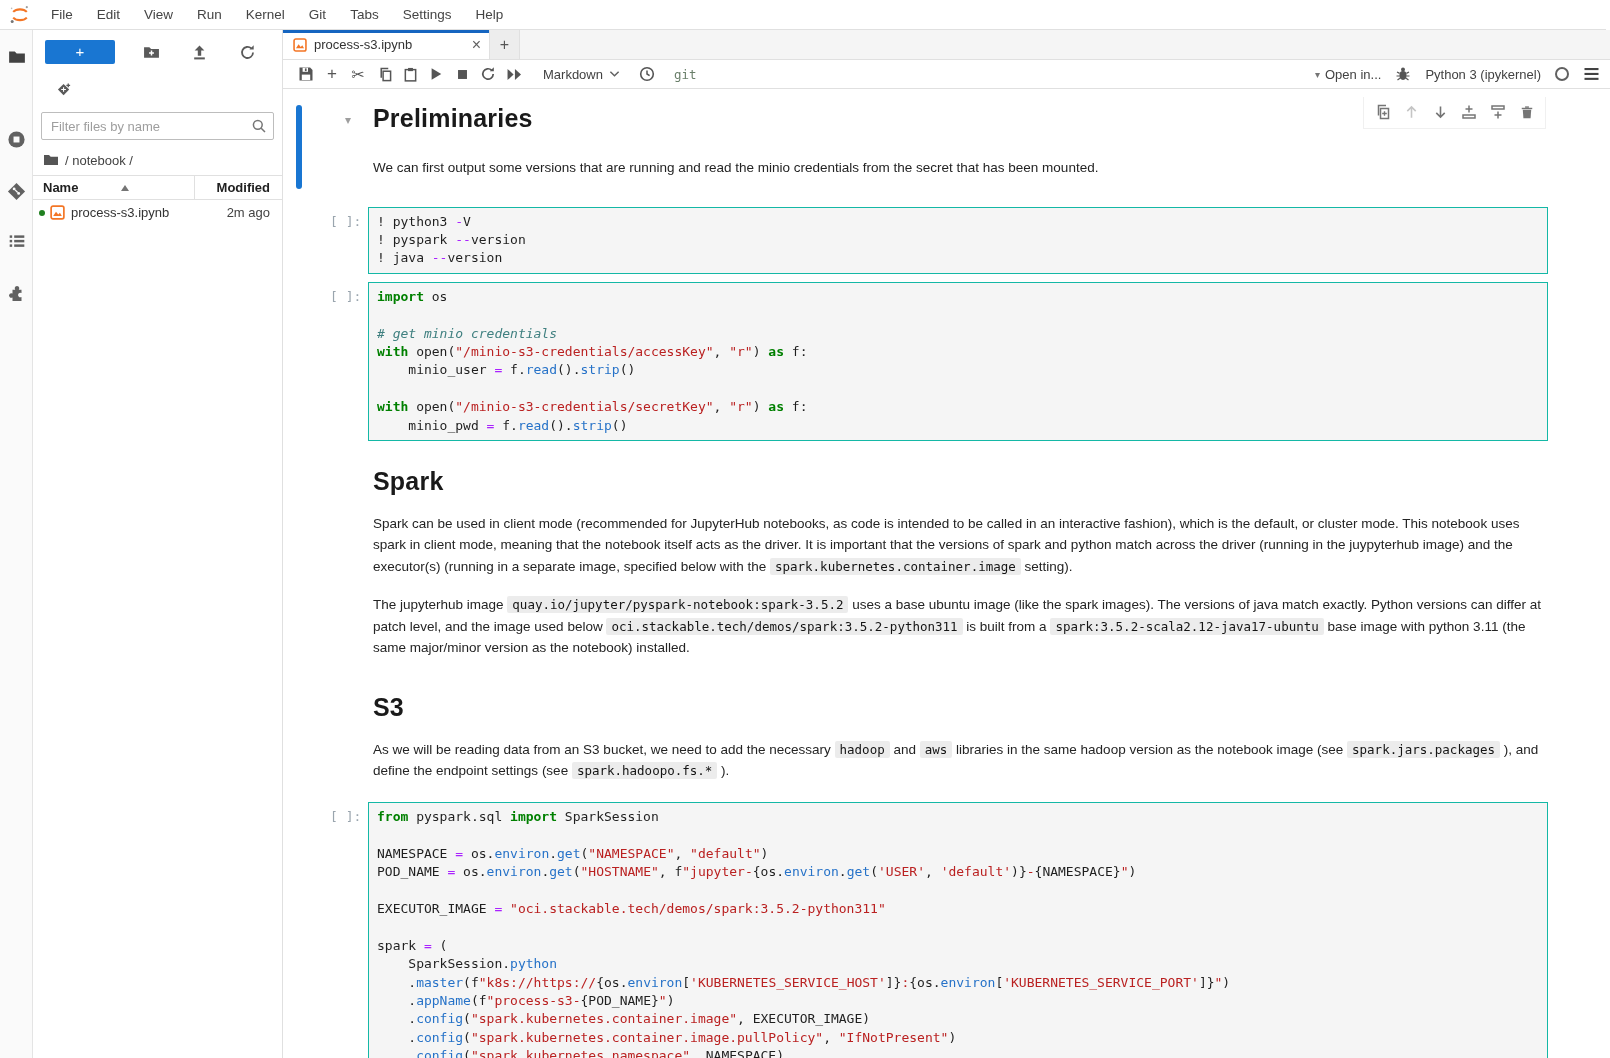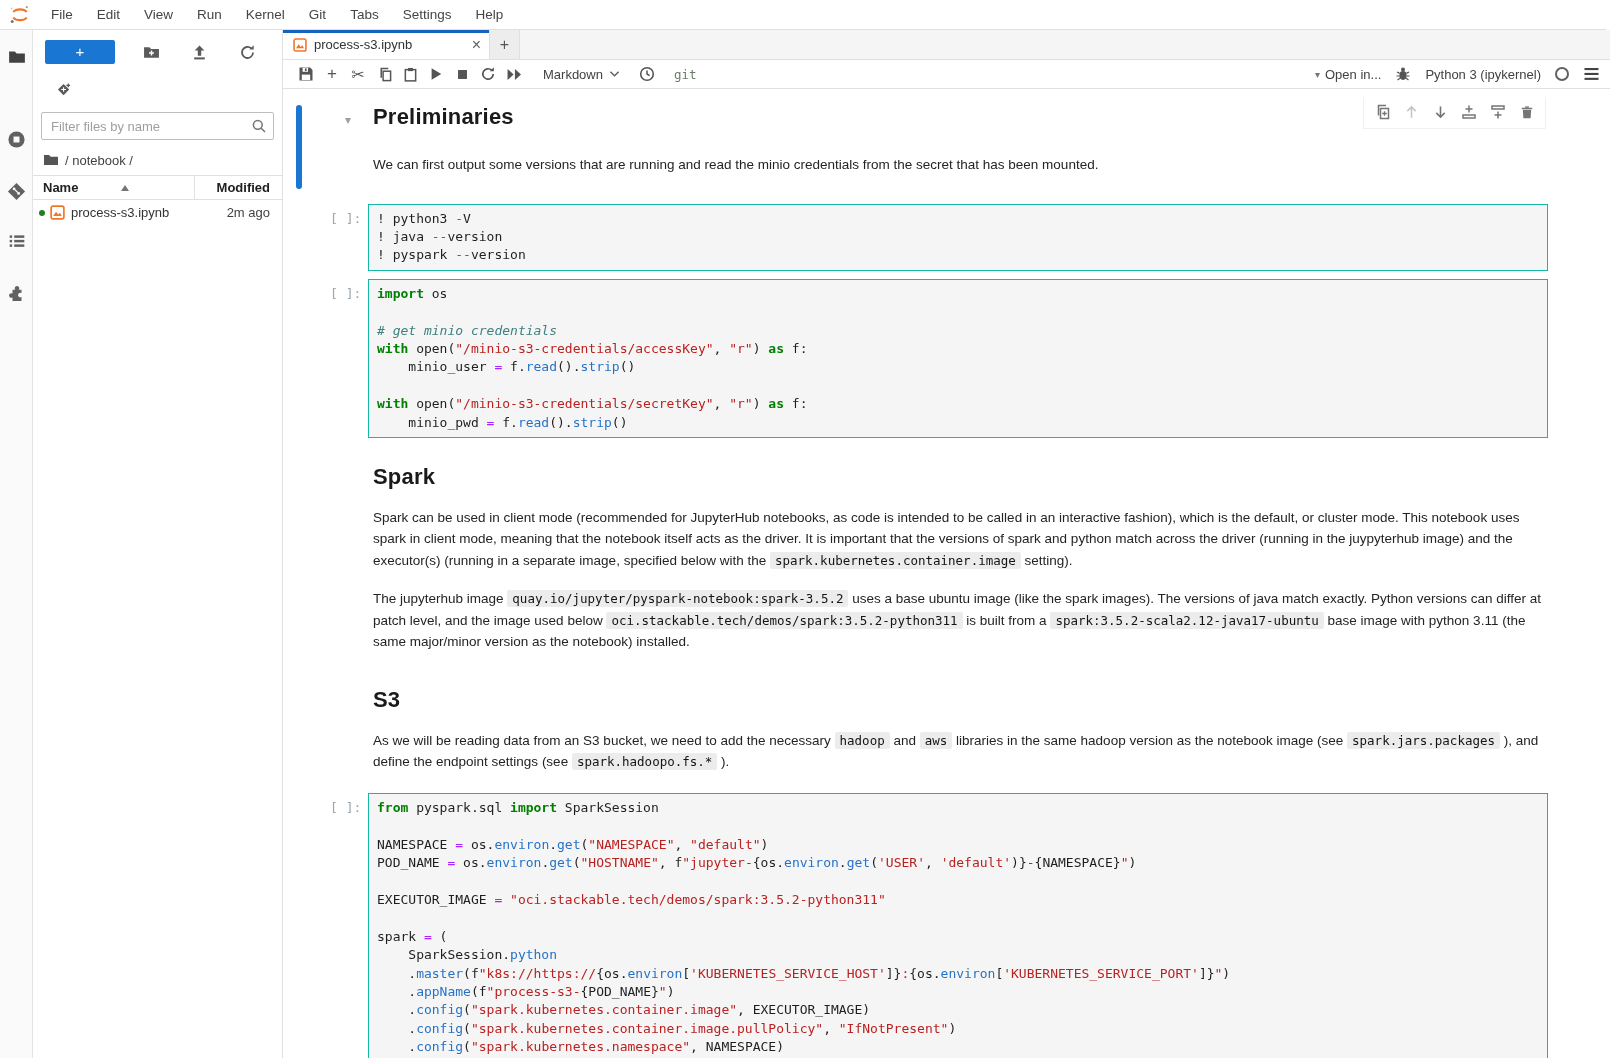--- a/index.html
+++ b/index.html
@@ -65,21 +65,21 @@
   #celltype { display:flex; align-items:center; gap:6px; margin:0 14px 0 16px; font-size:13px; color:#424242; }
   #git-label { font-size:12.5px; color:#6a7f6a; margin-left:14px; font-family:"DejaVu Sans Mono",monospace; }
   #tb-right { margin-left:auto; display:flex; align-items:center; gap:14px; font-size:13px; color:#424242; }
   #kernel-circle { width:14px; height:14px; border:2px solid #616161; border-radius:50%; }
 
   
   #content { position:absolute; left:0; right:0; top:59px; bottom:0; overflow:hidden; background:#fff; }
   .md-cell { position:relative; padding:15px 62px 20px 90px; }
   #sel-bar { position:absolute; left:13px; top:16px; width:6px; height:84px; border-radius:3px; background:#1976d2; }
   #collapser { position:absolute; left:62px; top:24px; color:#9e9e9e; font-size:12px; }
-  .md-h2 { font-size:22px; font-weight:600; color:#1a1a1a; letter-spacing:.2px; }
+  .md-h2 { font-size:25px; font-weight:600; color:#1a1a1a; letter-spacing:.2px; }
   .md-p { margin-top:24px; font-size:13.5px; line-height:21.5px; color:#242424; }
   .ic { font-family:"DejaVu Sans Mono",monospace; font-size:12.5px; background:#ececec;
     padding:1px 5px; border-radius:2px; color:#141414; }
 
   #cell-toolbar { position:absolute; top:8px; right:64px; display:flex; gap:9px; padding:5px 8px 6px 8px;
     background:#fff; border:1px solid #f0f0f0; border-top:none; }
   .ct-btn { width:20px; height:20px; display:flex; align-items:center; justify-content:center; color:#757575; }
   .ct-btn.disabled { color:#c5c5c5; }
 
   .code-cell { position:relative; padding:0 62px 0 85px; margin-top:8px; }
@@ -376,22 +376,22 @@
                 <rect x="5.8" y="1" width="4.4" height="1.6"></rect>
               </svg>
           </div>
         </div>
       </div>
 
       <div class="code-cell">
         <span class="prompt">[ ]:</span>
         <div class="editor">
             <div class="cm-line"><span class="tok-t">! python3 </span><span class="tok-o">-</span><span class="tok-t">V</span></div>
+            <div class="cm-line"><span class="tok-t">! pyspark </span><span class="tok-o">--</span><span class="tok-t">version</span></div>
             <div class="cm-line"><span class="tok-t">! java </span><span class="tok-o">--</span><span class="tok-t">version</span></div>
-            <div class="cm-line"><span class="tok-t">! pyspark </span><span class="tok-o">--</span><span class="tok-t">version</span></div>
           </div>
       </div>
 
       <div class="code-cell">
         <span class="prompt">[ ]:</span>
         <div class="editor">
             <div class="cm-line"><span class="tok-k">import</span><span class="tok-t"> os</span></div>
             <div class="cm-line">&nbsp;</div>
             <div class="cm-line"><span class="tok-c"># get minio credentials</span></div>
             <div class="cm-line"><span class="tok-k">with</span><span class="tok-t"> open(</span><span class="tok-s">"/minio-s3-credentials/accessKey"</span><span class="tok-t">, </span><span class="tok-s">"r"</span><span class="tok-t">) </span><span class="tok-k">as</span><span class="tok-t"> f:</span></div>

